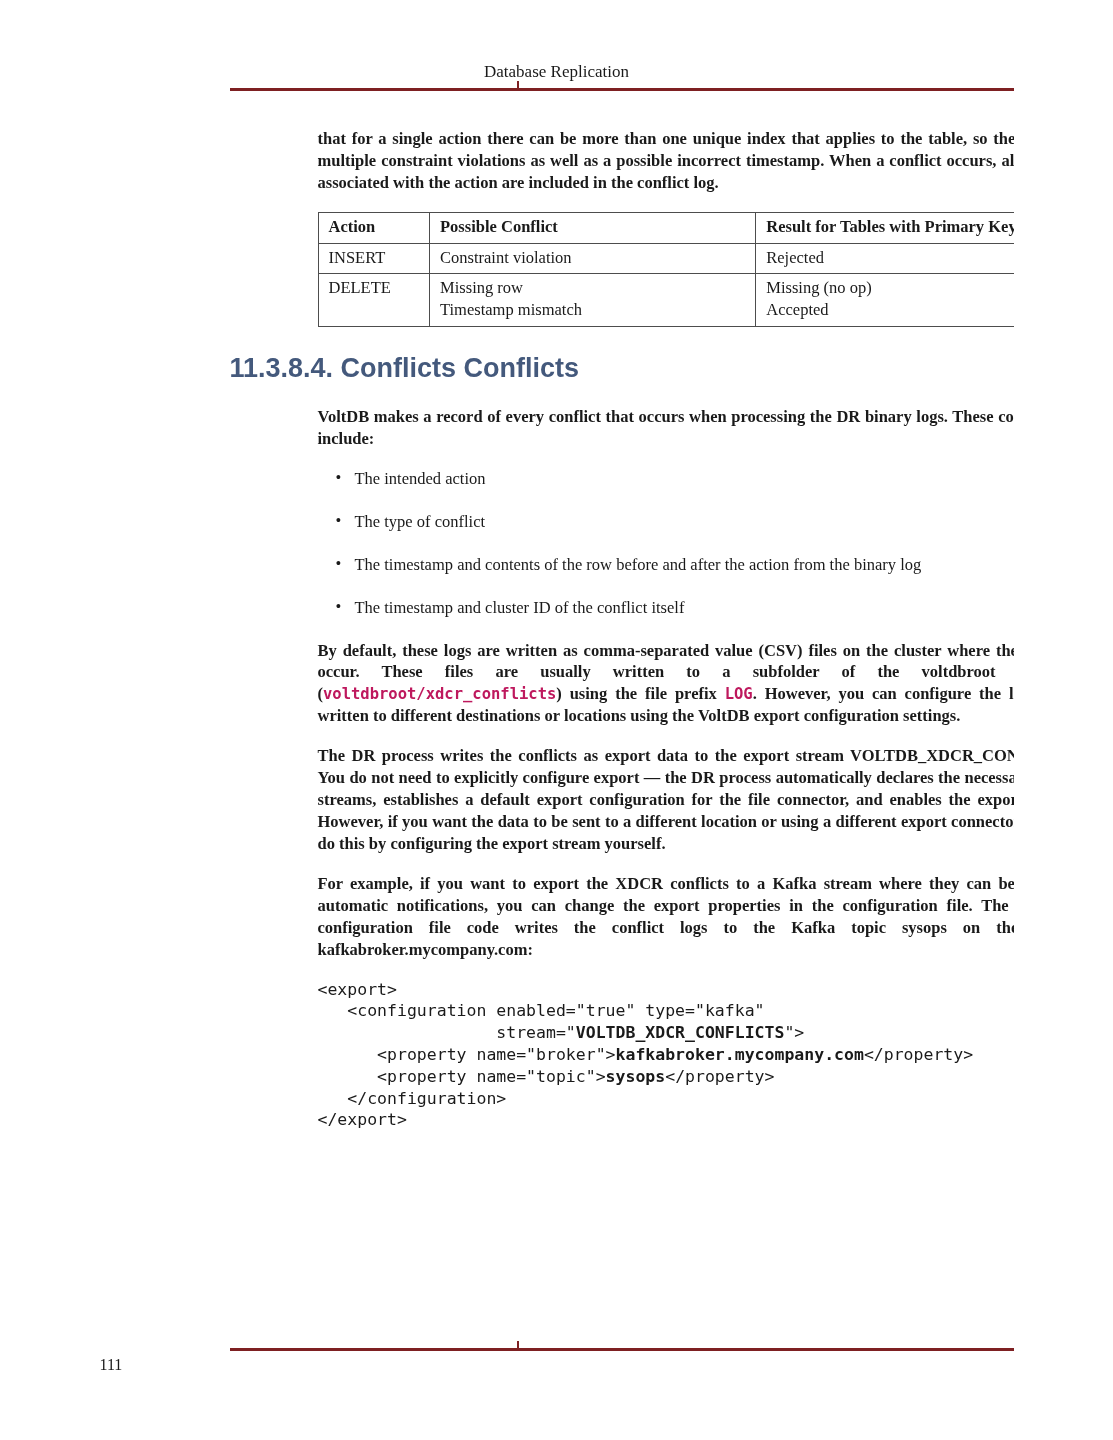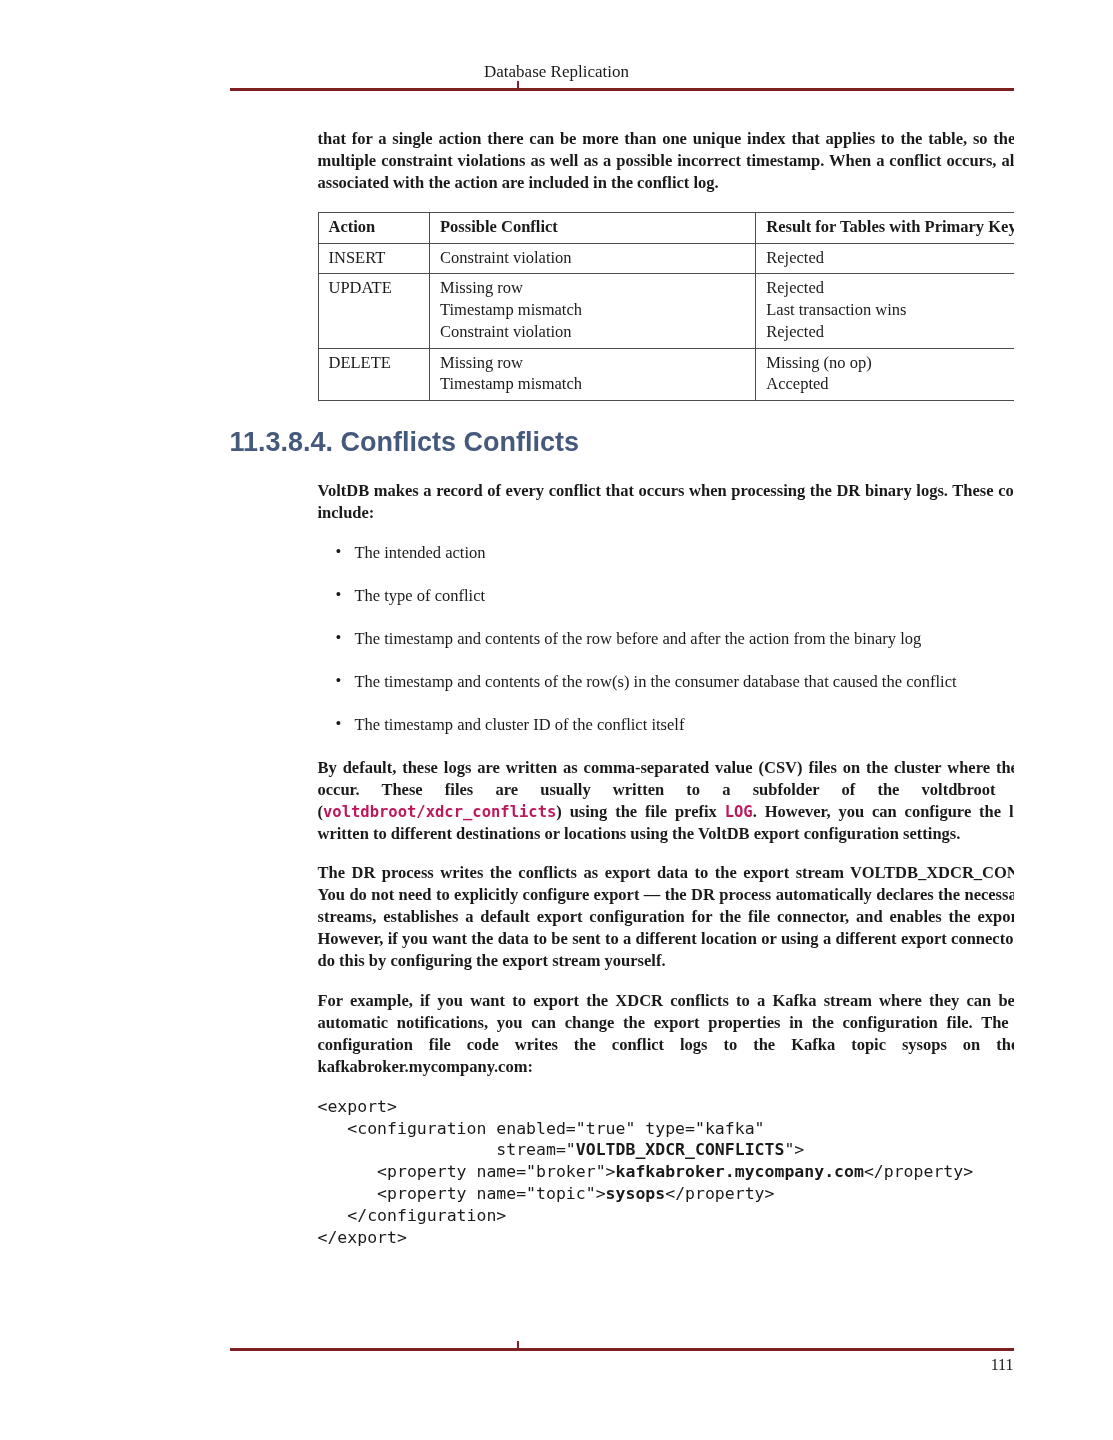--- a/index.html
+++ b/index.html
@@ -42,21 +42,21 @@
     bottom: 0;
     width: 2px;
     height: 10px;
     background: var(--rule-color, #7e2022);
   }
   .page-number {
     position: absolute;
     top: 1356px;
     left: 0;
     width: 100%;
-    text-align: right;
+    text-align: left;
     font-size: 16px;
   }
   
   .content {
     position: absolute;
     top: 128px;
     left: 218px;
     width: 765px;
   }
   p.body {
@@ -164,35 +164,20 @@
             </td>
             <td>
               <div>Constraint violation</div>
             </td>
             <td>
               <div>Rejected</div>
             </td>
           </tr>
           <tr>
             <td>
-              <div>UPDATE</div>
-            </td>
-            <td>
-              <div>Missing row</div>
-              <div>Timestamp mismatch</div>
-              <div>Constraint violation</div>
-            </td>
-            <td>
-              <div>Rejected</div>
-              <div>Last transaction wins</div>
-              <div>Rejected</div>
-            </td>
-          </tr>
-          <tr>
-            <td>
               <div>DELETE</div>
             </td>
             <td>
               <div>Missing row</div>
               <div>Timestamp mismatch</div>
             </td>
             <td>
               <div>Missing (no op)</div>
               <div>Accepted</div>
             </td>
@@ -201,21 +186,20 @@
     </table>
 
     <h2 class="section-heading">11.3.8.4. Conflicts Conflicts</h2>
 
     <p class="body">VoltDB makes a record of every conflict that occurs when processing the DR binary logs. These conflict logs include:</p>
 
     <ul class="bullets" id="bullet-list">
         <li>The intended action</li>
         <li>The type of conflict</li>
         <li>The timestamp and contents of the row before and after the action from the binary log</li>
-        <li>The timestamp and contents of the row(s) in the consumer database that caused the conflict</li>
         <li>The timestamp and cluster ID of the conflict itself</li>
       </ul>
 
     <p class="body" id="para-rich"><span>By default, these logs are written as comma-separated value (CSV) files on the cluster where the conflicts occur. These files are usually written to a subfolder of the voltdbroot directory (</span><span class="mono">voltdbroot/xdcr_conflicts</span><span>) using the file prefix </span><span class="mono">LOG</span><span>. However, you can configure the logs to be written to different destinations or locations using the VoltDB export configuration settings.</span></p>
 
     <p class="body">The DR process writes the conflicts as export data to the export stream VOLTDB_XDCR_CONFLICTS. You do not need to explicitly configure export — the DR process automatically declares the necessary export streams, establishes a default export configuration for the file connector, and enables the export stream. However, if you want the data to be sent to a different location or using a different export connector, you can do this by configuring the export stream yourself.</p>
 
     <p class="body">For example, if you want to export the XDCR conflicts to a Kafka stream where they can be used for automatic notifications, you can change the export properties in the configuration file. The following configuration file code writes the conflict logs to the Kafka topic sysops on the broker kafkabroker.mycompany.com:</p>
 
     <pre class="code" id="code-block"><div><span>&lt;export&gt;</span></div><div><span>   &lt;configuration enabled="true" type="kafka"</span></div><div><span>                  stream="</span><span class="b">VOLTDB_XDCR_CONFLICTS</span><span>"&gt;</span></div><div><span>      &lt;property name="broker"&gt;</span><span class="b">kafkabroker.mycompany.com</span><span>&lt;/property&gt;</span></div><div><span>      &lt;property name="topic"&gt;</span><span class="b">sysops</span><span>&lt;/property&gt;</span></div><div><span>   &lt;/configuration&gt;</span></div><div><span>&lt;/export&gt;</span></div></pre>

